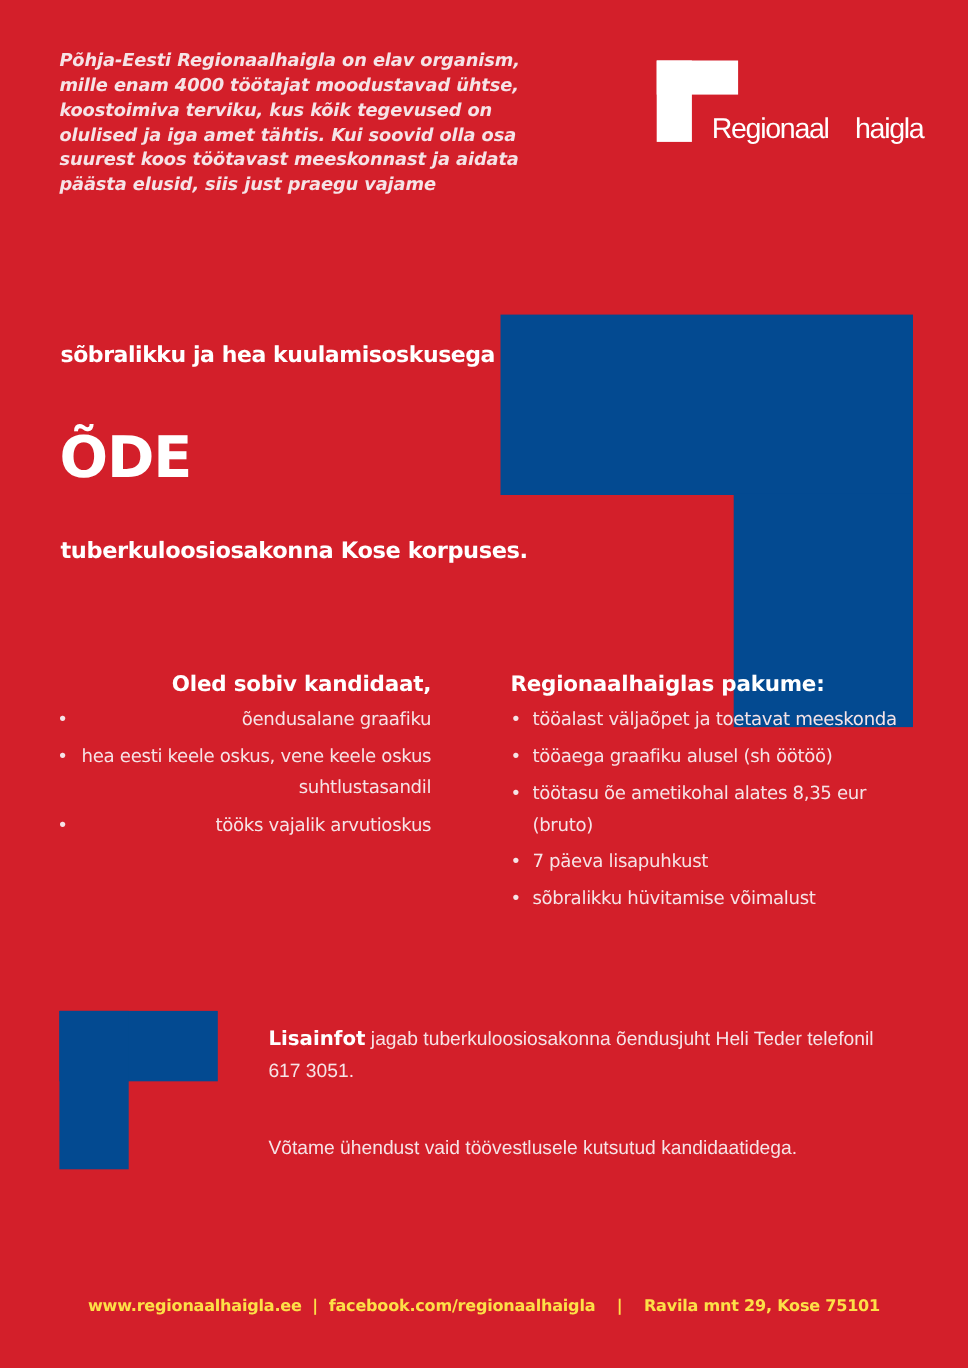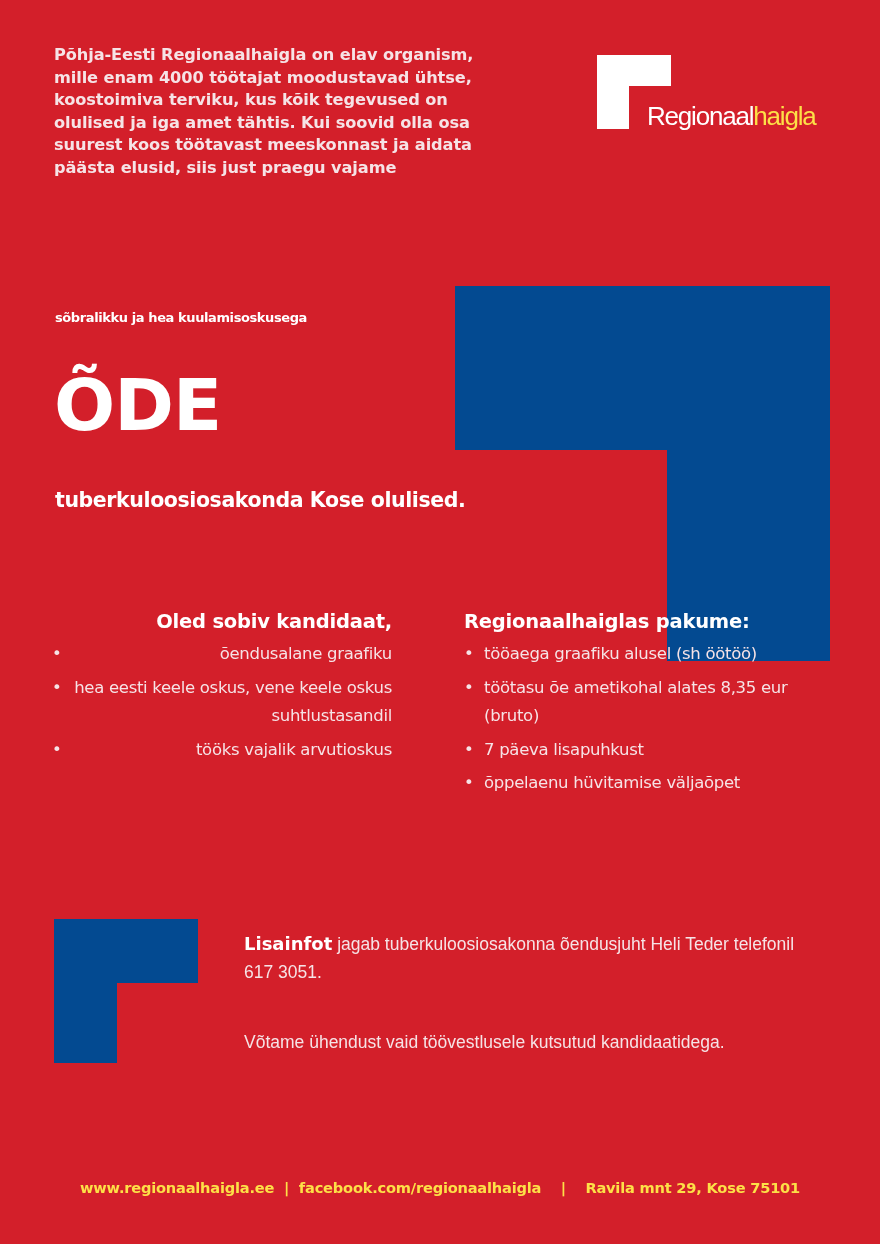--- a/index.html
+++ b/index.html
@@ -1,25 +1,25 @@
 <!DOCTYPE html>
 <html><head>
 <meta charset="utf-8">
 <style>
   html, body { margin:0; padding:0; }
   body { width:880px; height:1244px; background:#d31f2a; position:relative; overflow:hidden;
          font-family:"DejaVu Sans", "Liberation Sans", sans-serif; color:#fff; }
   .abs { position:absolute; }
   .shape { background:#034a91; position:absolute; }
-  .intro { left:54px; top:44px; width:440px; font-size:16.2px; line-height:22.6px; font-weight:bold; color:#f6e3e6; letter-spacing:-0.1px; }
+  .intro { left:54px; top:44px; width:440px; font-size:16.2px; line-height:22.6px; font-weight:bold; font-style:italic; color:#f6e3e6; letter-spacing:-0.1px; }
   .logo-block { background:#fff; position:absolute; }
   .logo-text { left:647px; top:101px; font-family:"Liberation Sans", sans-serif; font-size:26px; letter-spacing:-1.2px; color:#fff; white-space:nowrap; }
-  .logo-text .hl { color:#fde047; }
-  .sub { left:55px; top:310px; font-size:13px; font-weight:bold; letter-spacing:-0.4px; white-space:nowrap; font-family:"DejaVu Sans", sans-serif; }
-  .title { left:54px; top:360px; font-size:72px; font-weight:bold; line-height:90px; letter-spacing:-1px; }
+  .logo-text .hl { color:#ffffff;padding-left:24px; }
+  .sub { left:55px; top:310px; font-size:20px; font-weight:bold; letter-spacing:-0.4px; white-space:nowrap; font-family:"DejaVu Sans", sans-serif; }
+  .title { left:54px; top:372px; font-size:52px; font-weight:bold; line-height:90px; letter-spacing:-1px; }
   .dept { left:55px; top:488px; font-size:20.5px; font-weight:bold; letter-spacing:-0.4px; white-space:nowrap; }
   .col-h { font-size:19.5px; font-weight:bold; line-height:24px; letter-spacing:-0.2px; }
   ul.list { list-style:none; margin:6px 0 0 0; padding:0; font-size:16.5px; line-height:28.5px; color:#f6e3e6; letter-spacing:-0.3px; }
   ul.list li { position:relative; padding-left:20px; margin-bottom:5px; }
   ul.list li::before { content:"•"; position:absolute; left:0; top:0; }
   .info { left:244px; top:930px; width:580px; font-family:"Liberation Sans", sans-serif; font-size:17.5px; line-height:28px; color:#f6e3e6; }
   .info b { font-family:"DejaVu Sans", sans-serif; font-size:18px; color:#fff; }
   .footer { left:0; width:880px; top:1179px; text-align:center; font-size:14.6px; font-weight:bold; color:#fde047; letter-spacing:-0.2px; white-space:pre; }
 </style>
 </head>
@@ -34,38 +34,39 @@
 <div class="abs intro">Põhja-Eesti Regionaalhaigla on elav organism, mille enam 4000 töötajat moodustavad ühtse, koostoimiva terviku, kus kõik tegevused on olulised ja iga amet tähtis. Kui soovid olla osa suurest koos töötavast meeskonnast ja aidata päästa elusid, siis just praegu vajame</div>
 
 <div class="abs" style="left:597px; top:55px; width:240px; height:80px;">
   <div class="logo-block" style="left:0; top:0; width:74px; height:31px;"></div>
   <div class="logo-block" style="left:0; top:0; width:32px; height:74px;"></div>
 </div>
 <div class="abs logo-text"><span>Regionaal</span><span class="hl">haigla</span></div>
 
 <div class="abs sub">sõbralikku ja hea kuulamisoskusega</div>
 <div class="abs title">ÕDE</div>
-<div class="abs dept">tuberkuloosiosakonda Kose olulised.</div>
+<div class="abs dept">tuberkuloosiosakonna Kose korpuses.</div>
 
 <div class="abs" style="left:52px; top:610px; width:340px;text-align:right;">
   <div class="col-h">Oled sobiv kandidaat,</div>
   <ul class="list" style="margin-top:6px;">
     <li>õendusalane graafiku</li>
     <li>hea eesti keele oskus, vene keele oskus suhtlustasandil</li>
     <li>tööks vajalik arvutioskus</li>
   </ul>
 </div>
 
 <div class="abs" style="left:464px; top:610px; width:370px;">
   <div class="col-h">Regionaalhaiglas pakume:</div>
   <ul class="list" style="margin-top:6px;">
+    <li>tööalast väljaõpet ja toetavat meeskonda</li>
     <li>tööaega graafiku alusel (sh öötöö)</li>
     <li>töötasu õe ametikohal alates 8,35 eur (bruto)</li>
     <li>7 päeva lisapuhkust</li>
-    <li>õppelaenu hüvitamise väljaõpet</li>
+    <li>sõbralikku hüvitamise võimalust</li>
   </ul>
 </div>
 
 <div class="abs info">
   <div><b>Lisainfot</b><span> jagab tuberkuloosiosakonna õendusjuht Heli Teder telefonil 617 3051.</span></div>
   <div style="margin-top:42px;">Võtame ühendust vaid töövestlusele kutsutud kandidaatidega.</div>
 </div>
 
 <div class="abs footer"><span>www.regionaalhaigla.ee</span>  <span>|</span>  <span>facebook.com/regionaalhaigla</span>    <span>|</span>    <span>Ravila mnt 29, Kose 75101</span></div>
 

